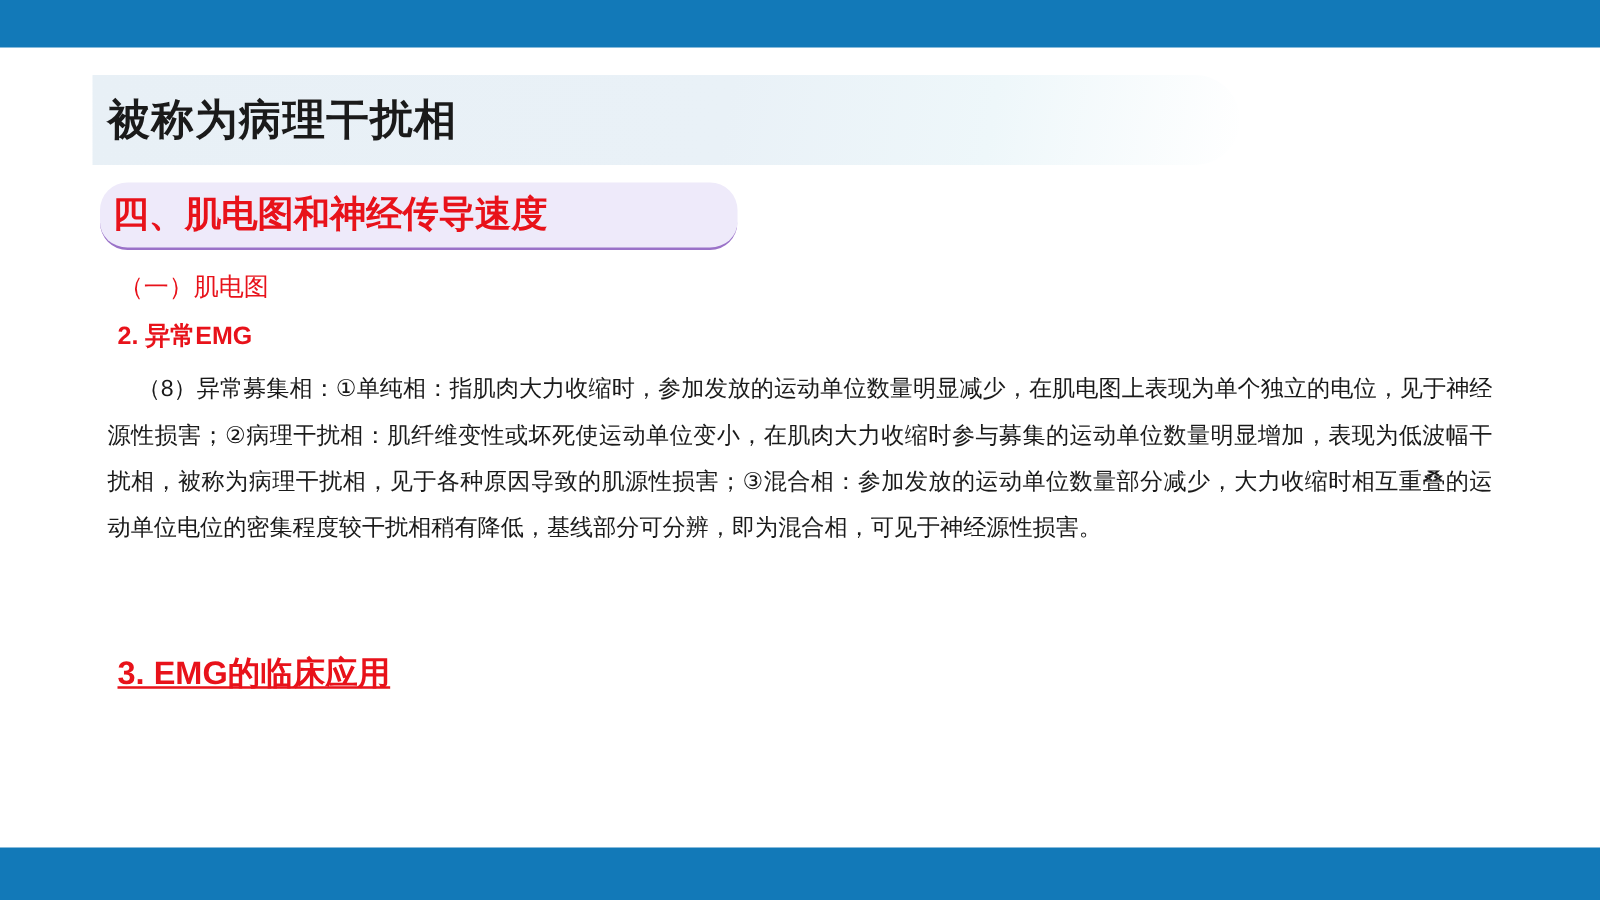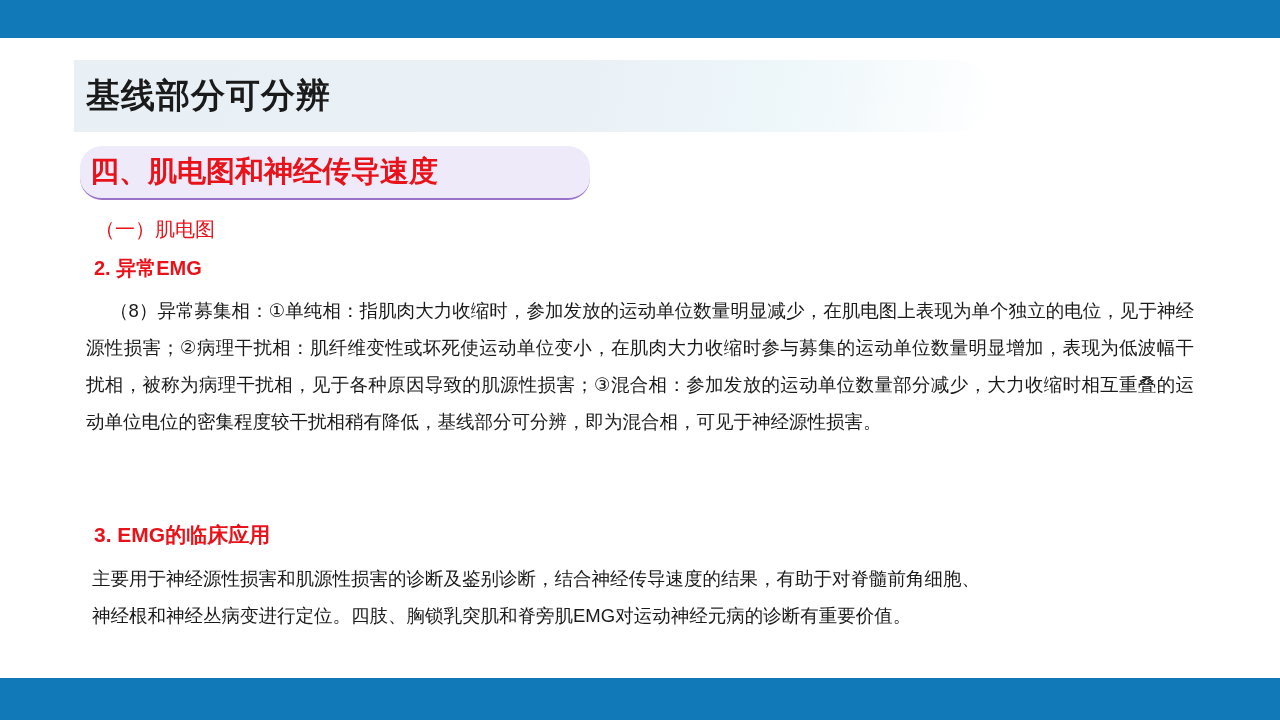--- a/index.html
+++ b/index.html
@@ -76,21 +76,21 @@
     white-space: nowrap;
   }
   .sub-head {
     position: absolute;
     font-size: 20px;
     color: #e8121a;
     white-space: nowrap;
   }
   .sub-a { left: 95px; top: 216px; }
   .sub-b { left: 94px; top: 255px; font-weight: bold; text-align: center; }
-  .sub-c { left: 94px; top: 521px; font-weight: bold; font-size: 21px; }
+  .sub-c { left: 94px; top: 521px; font-weight: bold; font-size: 26px; text-decoration: underline; }
 
   .body-block {
     position: absolute;
     color: #1a1a1a;
     font-size: 18.5px;
     line-height: 37px;
     text-align: justify;
   }
   .para-1 {
     left: 86px;
@@ -108,34 +108,30 @@
   }
 </style>
 </head>
 <body>
 
 <div class="slide">
 
   <div class="bar-top"></div>
 
   <div class="title-plate">
-    <div class="title-text">基线部分可分辨</div>
+    <div class="title-text">被称为病理干扰相</div>
   </div>
 
   <div class="section-plate">
     <div class="section-text">四、肌电图和神经传导速度</div>
   </div>
 
   <div class="sub-head sub-a">（一）肌电图</div>
   <div class="sub-head sub-b">2. 异常EMG</div>
 
   <div class="body-block para-1">（8）异常募集相：①单纯相：指肌肉大力收缩时，参加发放的运动单位数量明显减少，在肌电图上表现为单个独立的电位，见于神经源性损害；②病理干扰相：肌纤维变性或坏死使运动单位变小，在肌肉大力收缩时参与募集的运动单位数量明显增加，表现为低波幅干扰相，被称为病理干扰相，见于各种原因导致的肌源性损害；③混合相：参加发放的运动单位数量部分减少，大力收缩时相互重叠的运动单位电位的密集程度较干扰相稍有降低，基线部分可分辨，即为混合相，可见于神经源性损害。</div>
 
   <div class="sub-head sub-c">3. EMG的临床应用</div>
 
-  <div class="body-block para-2">
-    <span class="line">主要用于神经源性损害和肌源性损害的诊断及鉴别诊断，结合神经传导速度的结果，有助于对脊髓前角细胞、</span>
-    <span class="line">神经根和神经丛病变进行定位。四肢、胸锁乳突肌和脊旁肌EMG对运动神经元病的诊断有重要价值。</span>
-  </div>
 
   <div class="bar-bottom"></div>
 
 </div>
 
 </body></html>

